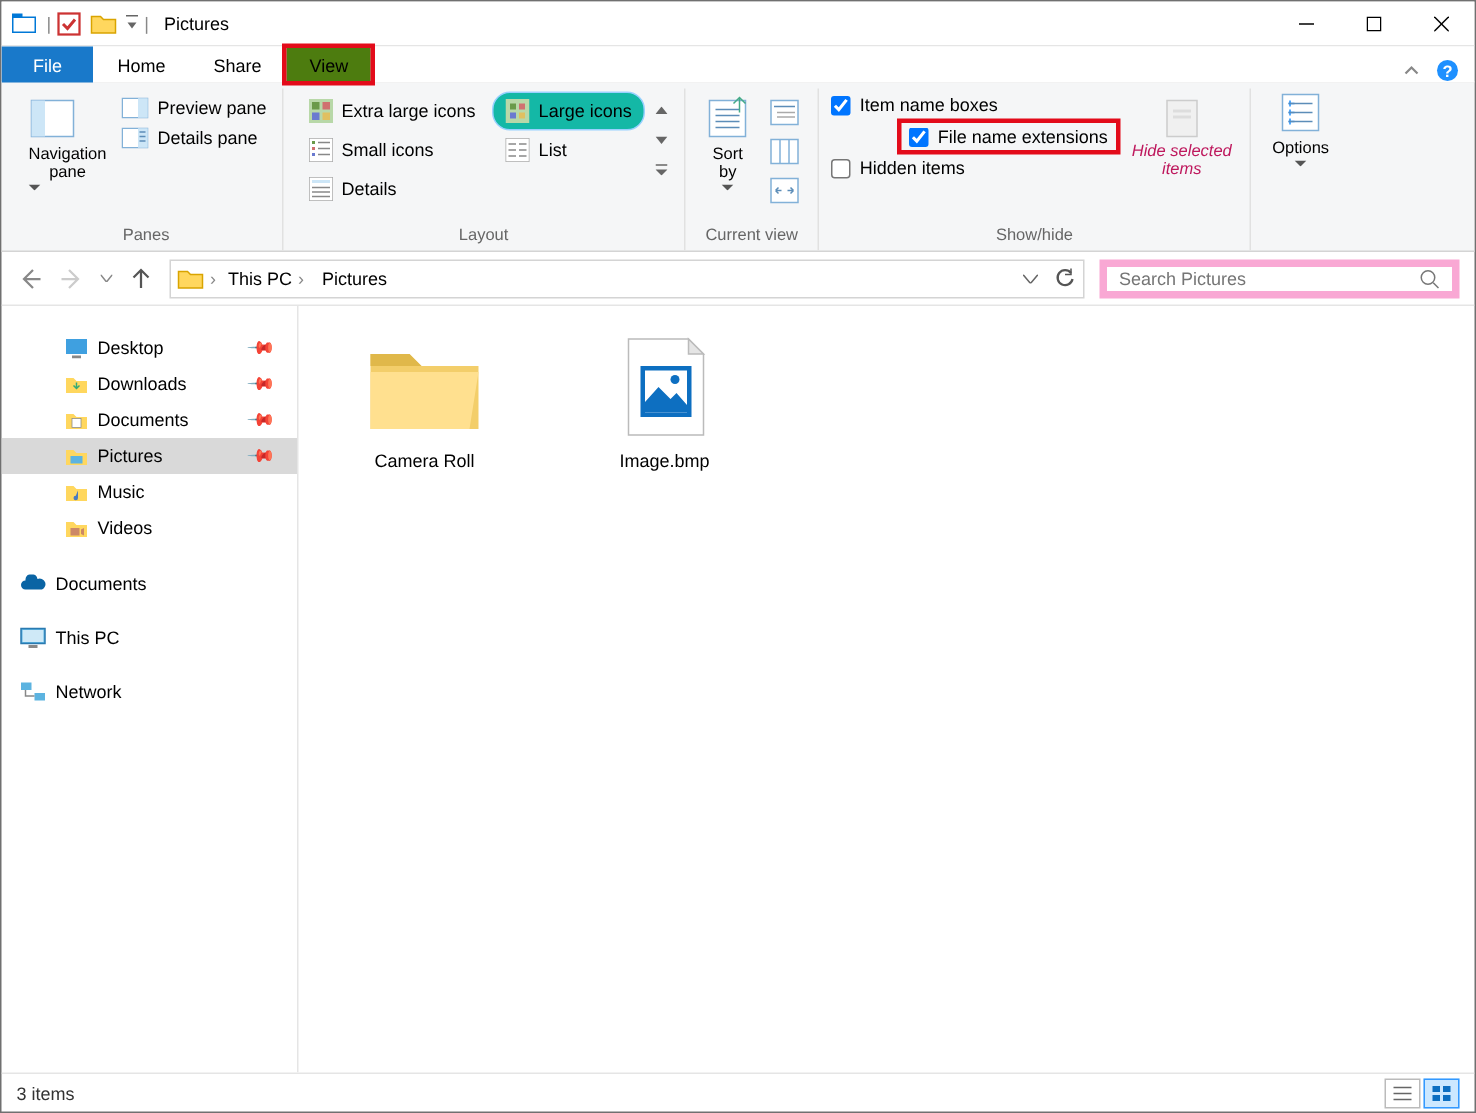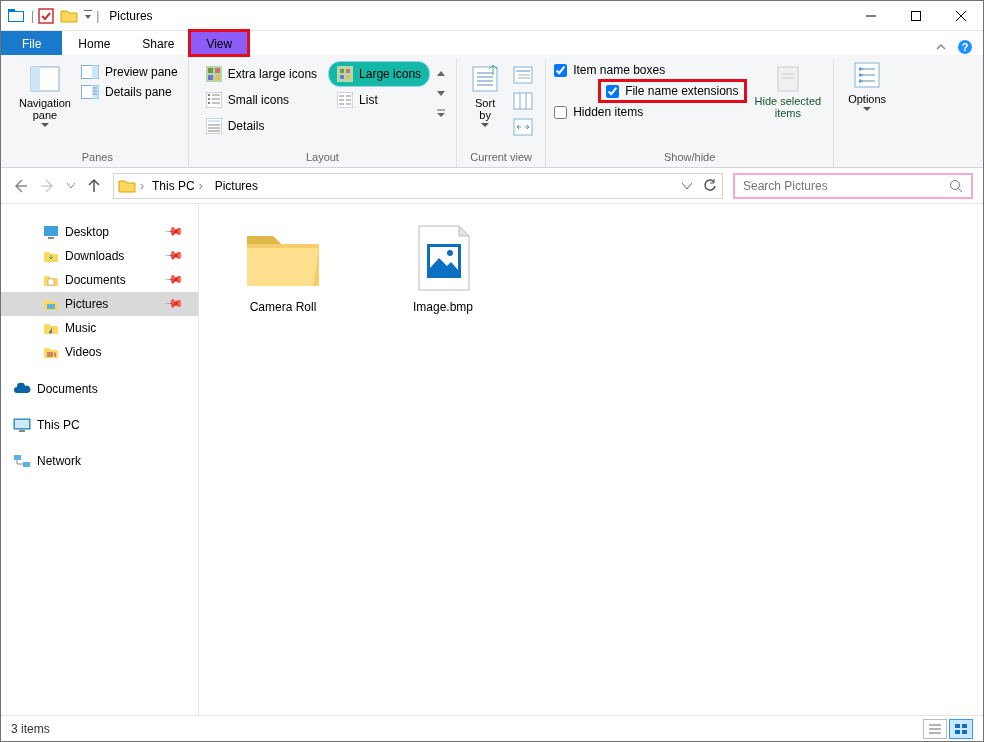--- a/index.html
+++ b/index.html
@@ -8,53 +8,53 @@
 .titlebar-icons { display:flex; align-items:center; gap:4px; padding:0 6px; }
 .qat { display:flex; align-items:center; gap:6px; padding:0 4px; }
 .qat svg { display:block; }
 .title-text { padding:0 10px; flex:0 0 auto; }
 .titlebar-spacer { flex:1; }
 .win-controls { display:flex; }
 .win-btn { width:45px; height:29px; display:flex; align-items:center; justify-content:center; cursor:default; }
 .tabbar { height:24px; display:flex; align-items:flex-end; background:#fff; position:relative; }
 .tab { padding:0 15px; height:24px; line-height:24px; font-size:12px; border:1px solid transparent; cursor:default; }
 .tab.file { background:#1979ca; color:#fff; padding:0 20px; }
-.tab.active { border:1px solid #d4d4d4; border-bottom:1px solid #f5f6f7; background:#8b5cf6; position:relative; z-index:2; }
+.tab.active { border:1px solid #d4d4d4; border-bottom:1px solid #f5f6f7; background:#4d7c0f; position:relative; z-index:2; }
 .tab.highlighted { outline:3px solid #e30b1a; outline-offset:-1px; }
 .tabbar-right { margin-left:auto; display:flex; align-items:center; padding:0 10px; gap:10px; }
 .ribbon { background:#f5f6f7; border-top:1px solid #d4d4d4; border-bottom:1px solid #d4d4d4; display:flex; padding:4px 6px 0 6px; height:114px; margin-top:-1px; }
 .group { display:flex; flex-direction:column; align-items:center; padding:0 6px; border-right:1px solid #e1e1e1; }
 .group:last-child { border-right:none; }
 .group-body { flex:1; display:flex; align-items:flex-start; }
 .group-label { font-size:11px; color:#666; padding:2px 0 4px 0; }
-.navpane-btn { display:flex; flex-direction:column; align-items:center; padding:4px 6px; gap:2px; cursor:default; }
+.navpane-btn { display:flex; flex-direction:column; align-items:flex-start; padding:4px 6px; gap:2px; cursor:default; }
 .pane-opts { display:flex; flex-direction:column; gap:6px; padding:6px 4px; }
 .opt-row { display:flex; align-items:center; gap:6px; cursor:default; }
 .layout-grid { display:grid; grid-template-columns:auto auto; grid-auto-rows:26px; gap:0 2px; padding:2px; }
 .layout-item { display:flex; align-items:center; gap:6px; padding:2px 8px; cursor:default; border:1px solid transparent; }
 .layout-item.sel { background:#14b8a6; border-color:#99d1ff;border-radius:12px; }
 .layout-more { display:flex; flex-direction:column; justify-content:space-between; padding:4px 2px; }
 .arrow-btn { width:14px; height:20px; display:flex; align-items:center; justify-content:center; border:1px solid transparent; cursor:default; }
 .currentview { display:flex; gap:4px; padding:4px 2px; }
 .cv-big { display:flex; flex-direction:column; align-items:center; gap:2px; cursor:default; padding:0 4px;justify-content:space-between; }
 .cv-col { display:flex; flex-direction:column; gap:2px; }
 .cv-small { width:28px; height:24px; display:flex; align-items:center; justify-content:center; cursor:default; }
 .showhide { display:flex; gap:8px; padding:4px 2px; }
 .checks { display:flex; flex-direction:column; gap:6px; }
 .chk-row { display:flex; align-items:center; gap:6px; cursor:default; }
 .chk-row input { width:13px; height:13px; }
 .chk-row.highlighted { outline:3px solid #e30b1a; padding:1px 4px; outline-offset:1px;margin-left:48px; }
-.hide-sel { display:flex; flex-direction:column; align-items:center; padding:0 4px; color:#14532d; cursor:default; }
+.hide-sel { display:flex; flex-direction:column; align-items:center; padding:0 4px; color:#be185d; cursor:default;font-style:italic; }
 .opt-big { display:flex; flex-direction:column; align-items:center; gap:2px; padding:0 8px; cursor:default; }
 .navbar { height:36px; display:flex; align-items:center; padding:0 10px; gap:10px; border-bottom:1px solid #e5e5e5; }
 .nav-arrows { display:flex; gap:10px; align-items:center; color:#888; }
 .nav-arrows svg { cursor:default; }
 .breadcrumb { flex:1; height:26px; border:1px solid #d4d4d4; display:flex; align-items:center; padding:0 4px; gap:4px; }
 .bc-seg { display:flex; align-items:center; gap:4px; padding:0 4px; cursor:default; }
-.searchbox { width:240px; height:26px; border:2px solid #f9a8d4; display:flex; align-items:center; padding:0 8px; color:#777; gap:6px; }
+.searchbox { width:240px; height:26px; border:5px solid #f9a8d4; display:flex; align-items:center; padding:0 8px; color:#777; gap:6px; }
 .searchbox input { border:none; outline:none; flex:1; font-size:12px; }
 .content { flex:1; display:flex; overflow:hidden; }
 .sidebar { width:198px; border-right:1px solid #e5e5e5; padding:12px 0; overflow:auto; }
 .side-group { padding:4px 0 10px 0; }
 .side-head { display:flex; align-items:center; gap:6px; padding:4px 12px; cursor:default; }
 .side-item { display:flex; align-items:center; gap:6px; padding:5px 12px 5px 42px; cursor:default; position:relative; }
 .side-item.sel { background:#d9d9d9; }
 .pin { position:absolute; right:16px; color:#888; transform:rotate(45deg); }
 .main { flex:1; padding:20px 24px; display:flex; gap:40px; align-items:flex-start; }
 .fitem { display:flex; flex-direction:column; align-items:center; width:120px; gap:6px; cursor:default; }

